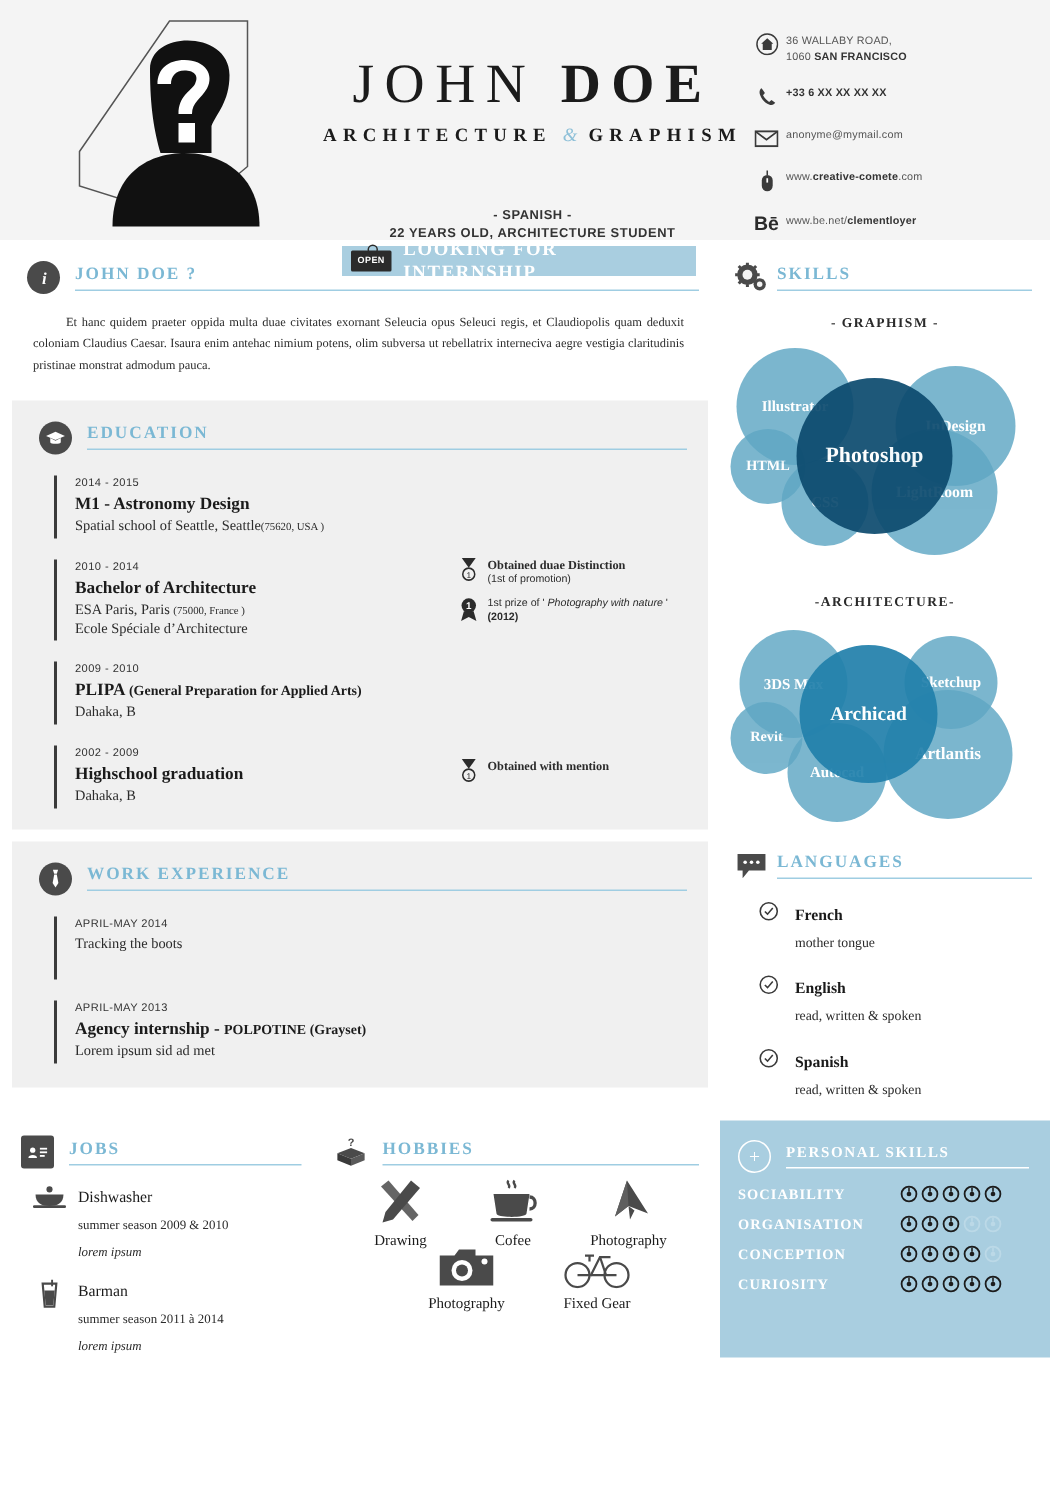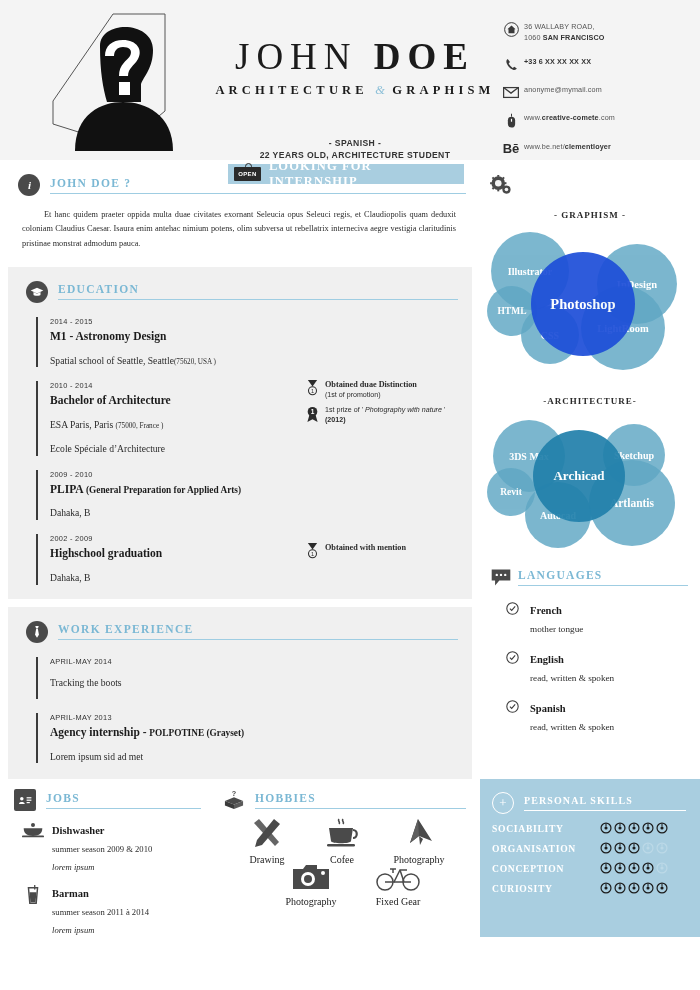--- a/index.html
+++ b/index.html
@@ -65,21 +65,21 @@
   .about-text { padding: 12px 24px 12px 22px; font-size:8.3px; line-height:1.72; text-align:justify; color:#2b2b2b; text-indent: 22px; }
 
   .panel { background:#f0f0f0; }
   .panel.edu { margin: 4px 8px 0 8px; padding-bottom: 14px; }
   .panel.work { margin: 8px 8px 0 8px; padding-bottom: 16px; }
 
   .entry { position:relative; margin: 14px 0 0 28px; padding-left: 12px; border-left: 2px solid #3b3b3b; min-height: 42px; }
   .entry .yr { font-family:"Liberation Sans",sans-serif; font-size:7.4px; color:#333; letter-spacing:.3px; margin-bottom:3px; }
   .entry .ttl { font-size:11.5px; font-weight:bold; color:#1b1b1b; line-height:1.3; }
   .entry .ttl .small { font-size:9.3px; }
-  .entry .sub { font-size:9.6px; color:#2b2b2b; line-height:1.42;margin-top:10px; }
+  .entry .sub { font-size:9.6px; color:#2b2b2b; line-height:1.42; }
   .entry .sub .tiny { font-size:7.2px; }
 
   .entry-row { display:flex; }
   .entry-main { flex:1; }
   .awards { width: 168px; padding-top: 12px; }
   .award { display:flex; align-items:flex-start; margin-bottom: 6px; }
   .award-ico { flex:0 0 16px; display:flex; justify-content:center; color:#2b2b2b; }
   .award-txt { margin-left:5px; font-family:"Liberation Sans",sans-serif; font-size:7.1px; line-height:1.35; color:#2b2b2b; }
   .award-txt .head { font-weight:bold; font-size:8.2px; font-family:"Liberation Serif",serif; }
   .award-txt .it { font-style:italic; }
@@ -104,21 +104,21 @@
 
   
   .bottom { position:relative; display:flex; }
   .b-jobs { width: 215px; }
   .b-hobbies { width: 265px; }
   .b-skills { width: 220px; background:#a9cee0; padding-bottom: 12px; min-height: 125px; }
 
   .job { display:flex; margin: 9px 0 0 18px; }
   .job-ico { flex:0 0 30px; display:flex; justify-content:center; align-items:flex-start; color:#4a4a4a; padding-top:2px; }
   .job-body { margin-left:4px; }
-  .job-ttl { font-size:10.5px; font-weight:bold; color:#1b1b1b; }
+  .job-ttl { font-size:10.5px; font-weight:normal; color:#1b1b1b; }
   .job-when { font-size:8.6px; color:#2b2b2b; }
   .job-note { font-size:8.6px; font-style:italic; color:#2b2b2b; }
 
   .hob-grid { position:relative; width: 250px; height: 110px; margin-left: 6px; }
   .hob { position:absolute; text-align:center; }
   .hob-ico { display:flex; justify-content:center; align-items:flex-end; height: 34px; color:#4a4a4a; }
   .hob-lbl { font-size:10px; color:#1b1b1b; margin-top:2px; }
 
   .ps-head { display:flex; align-items:center; padding: 13px 0 0 12px; }
   .ps-ico { width:22px; height:22px; border-radius:50%; border:1.6px solid #fff; color:#fff;
@@ -367,40 +367,41 @@
                 <path d="M9 16 L9 18"></path>
                 <path d="M0 9 L2 9"></path>
                 <path d="M16 9 L18 9"></path>
                 <path d="M2.6 2.6 L4 4"></path>
                 <path d="M14 14 L15.4 15.4"></path>
                 <path d="M15.4 2.6 L14 4"></path>
                 <path d="M4 14 L2.6 15.4"></path>
               </g>
             </svg>
         </span>
+        <span class="sec-title" style="margin-left:6px">SKILLS</span>
       </div>
 
       <div class="bubble-title">- GRAPHISM -</div>
       <div class="bubbles" id="bubbles-graphism">
           <div class="bub" style="width: 78px; height: 78px; left: 6px; top: 8px; font-size: 10px; background: rgb(95, 167, 196); opacity: 0.82; z-index: 2;">
             <span>Illustrator</span>
           </div>
           <div class="bub" style="width: 80px; height: 80px; left: 112px; top: 20px; font-size: 10.5px; background: rgb(95, 167, 196); opacity: 0.82; z-index: 2;">
             <span>InDesign</span>
           </div>
           <div class="bub" style="width: 84px; height: 84px; left: 96px; top: 62px; font-size: 10.5px; background: rgb(95, 167, 196); opacity: 0.82; z-index: 2;">
             <span>LightRoom</span>
           </div>
           <div class="bub" style="width: 50px; height: 50px; left: 2px; top: 62px; font-size: 9.5px; background: rgb(95, 167, 196); opacity: 0.82; z-index: 2;">
             <span>HTML</span>
           </div>
           <div class="bub" style="width: 58px; height: 58px; left: 36px; top: 82px; font-size: 10px; background: rgb(95, 167, 196); opacity: 0.82; z-index: 2;">
             <span>CSS</span>
           </div>
-          <div class="bub" style="width: 104px; height: 104px; left: 46px; top: 28px; font-size: 14.5px; background: #1d4ed8; opacity: 0.92; z-index: 5;">
+          <div class="bub" style="width: 104px; height: 104px; left: 46px; top: 28px; font-size: 14.5px; background: #0c4a6e; opacity: 0.92; z-index: 5;">
             <span>Photoshop</span>
           </div>
         </div>
 
       <div class="bubble-title" style="margin-top:22px">-ARCHITECTURE-</div>
       <div class="bubbles" id="bubbles-architecture" style="height:140px">
           <div class="bub" style="width: 72px; height: 72px; left: 8px; top: 10px; font-size: 10px; background: rgb(95, 167, 196); opacity: 0.82; z-index: 2;">
             <span>3DS Max</span>
           </div>
           <div class="bub" style="width: 62px; height: 62px; left: 118px; top: 14px; font-size: 10px; background: rgb(95, 167, 196); opacity: 0.82; z-index: 2;">

